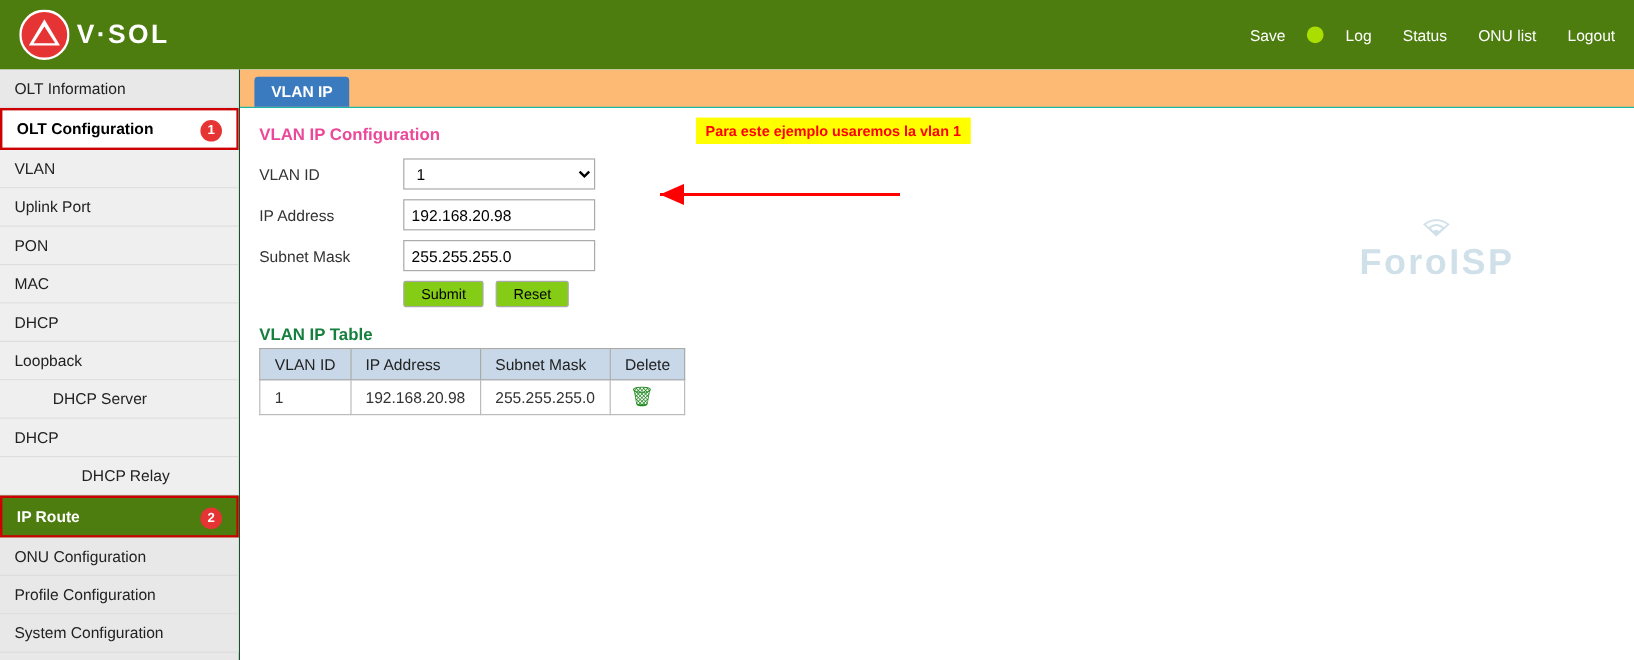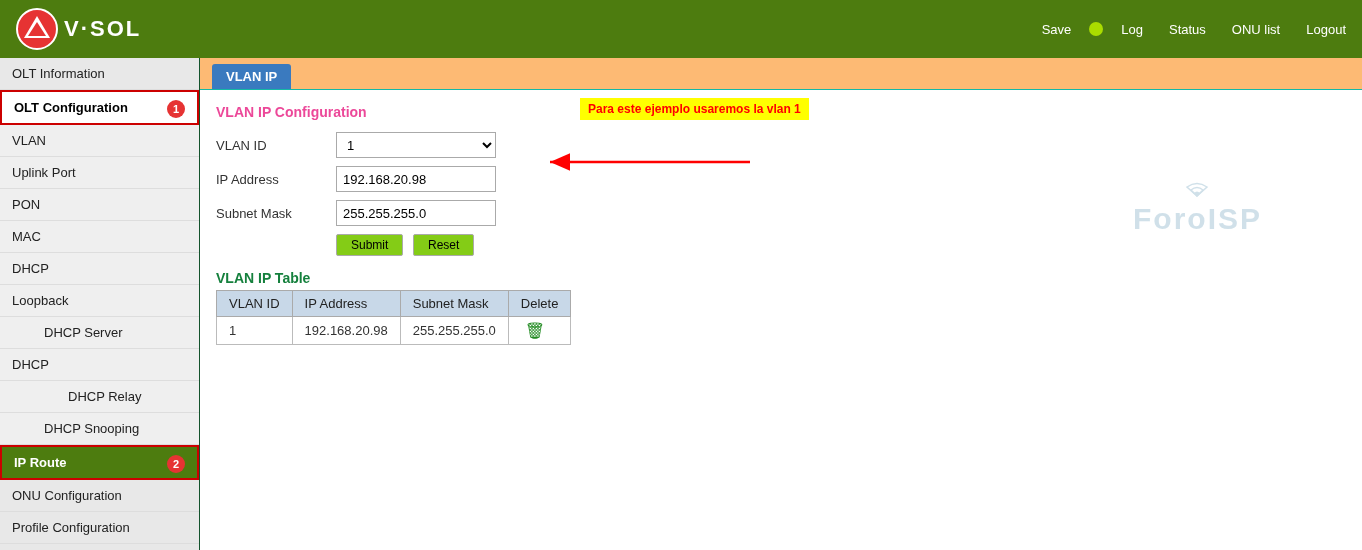--- a/index.html
+++ b/index.html
@@ -275,21 +275,20 @@
     </div>
     <div class="sidebar-item sub">VLAN</div>
     <div class="sidebar-item sub">Uplink Port</div>
     <div class="sidebar-item sub">PON</div>
     <div class="sidebar-item sub">MAC</div>
     <div class="sidebar-item sub">DHCP</div>
     <div class="sidebar-item sub">Loopback</div>
     <div class="sidebar-item sub" style="padding-left:44px;">DHCP Server</div>
     <div class="sidebar-item sub">DHCP</div>
     <div class="sidebar-item sub" style="padding-left:68px;">DHCP Relay</div>
-    <div class="sidebar-item sub" style="padding-left:44px;">DHCP Snooping</div>
     <div class="sidebar-item active-secondary">
       <span>IP Route</span>
       <span class="badge">2</span>
     </div>
     <div class="sidebar-item">ONU Configuration</div>
     <div class="sidebar-item">Profile Configuration</div>
     <div class="sidebar-item">System Configuration</div>
   </div>
 
   <div class="main">

